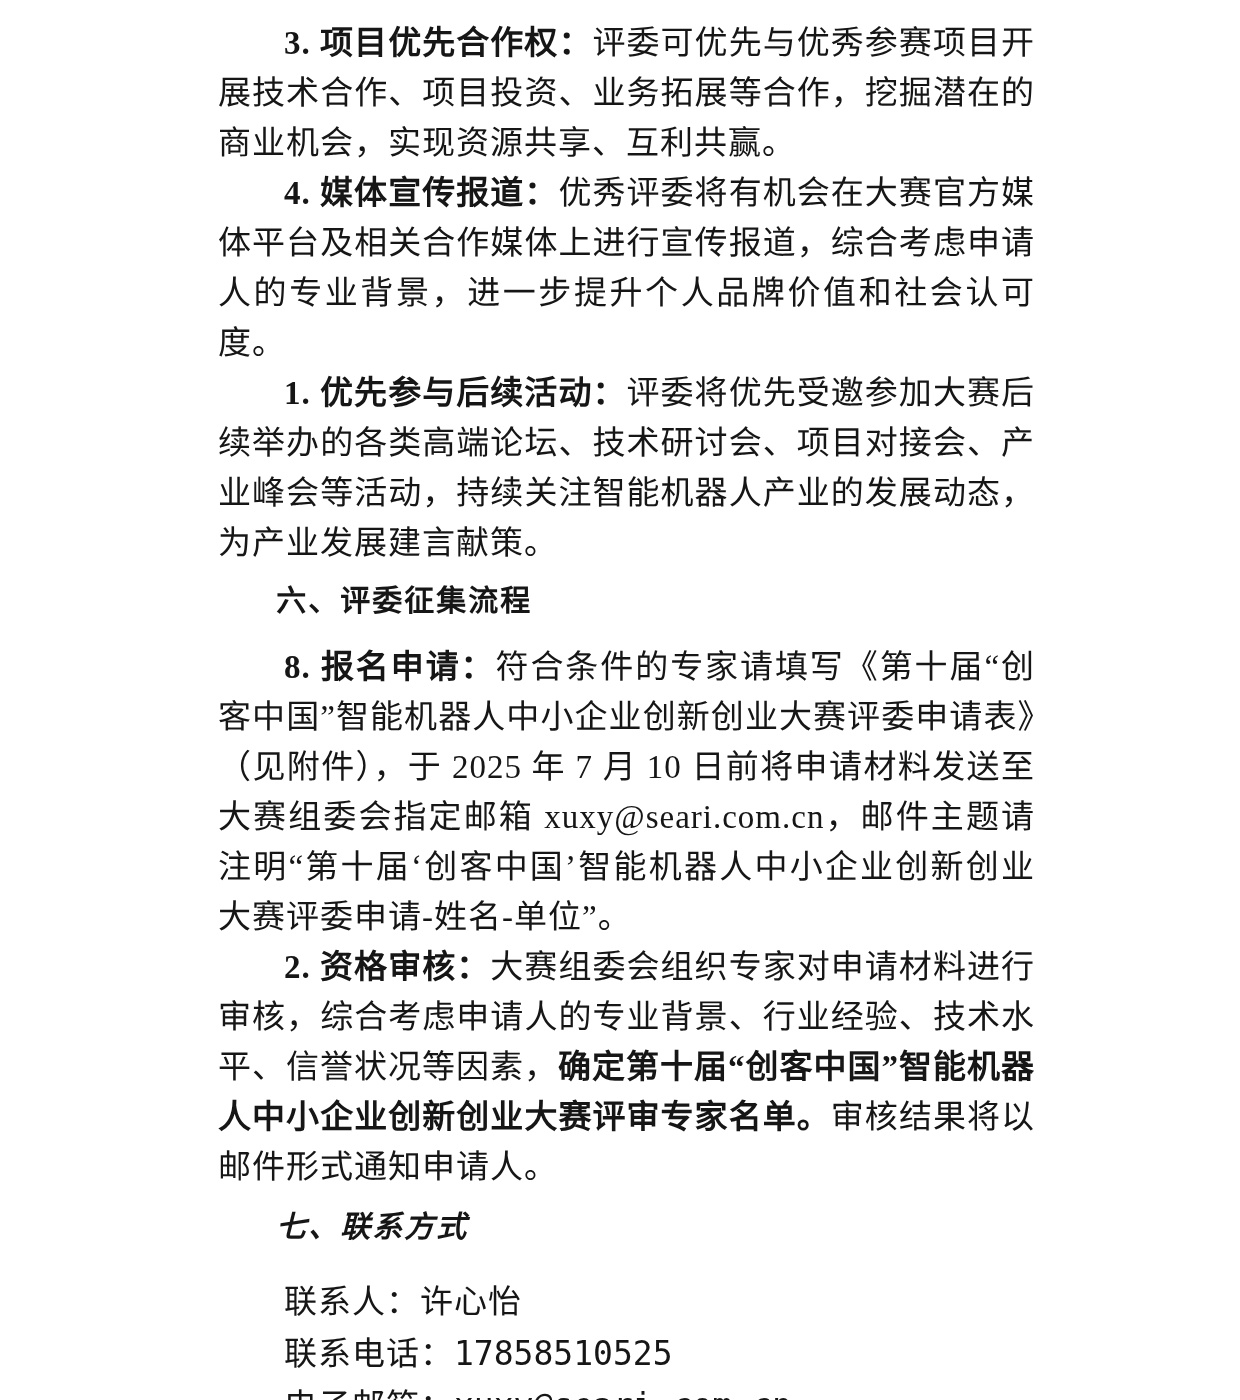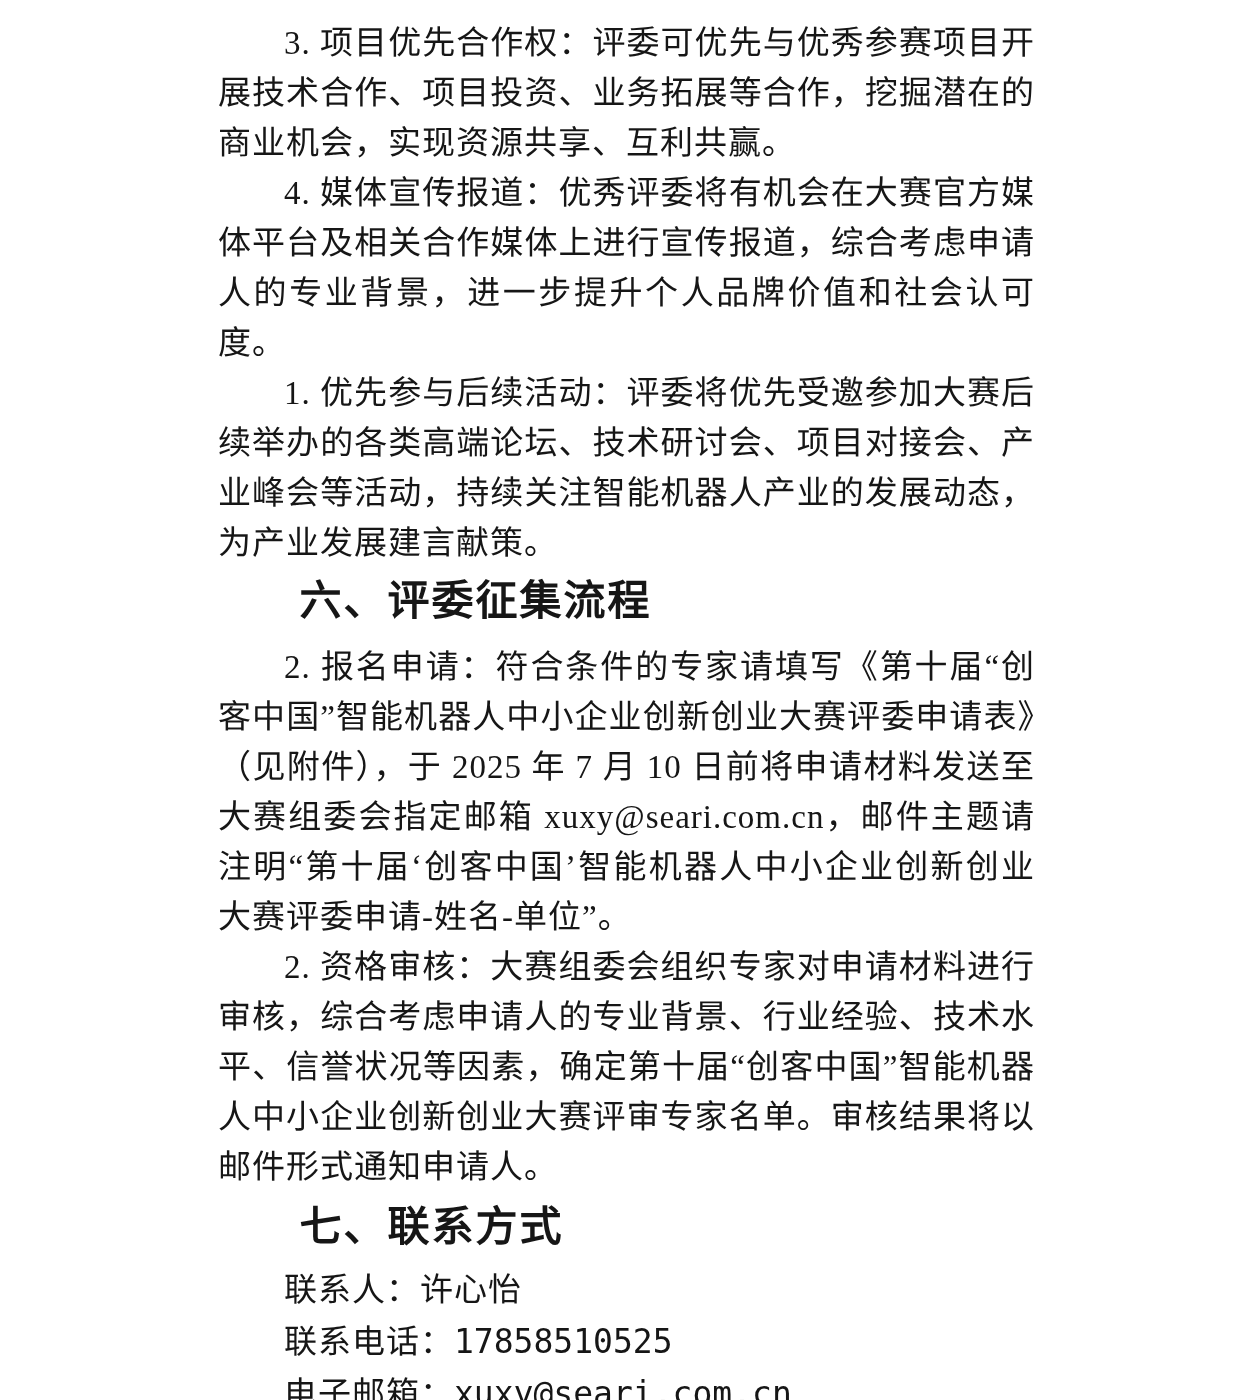--- a/index.html
+++ b/index.html
@@ -22,34 +22,35 @@
     line-height: 50px;
     text-align: justify;
     text-justify: inter-ideograph;
     letter-spacing: 1px;
   }
   p.para {
     margin: 0;
     text-indent: 2em;
   }
   p.para b, p.para .bold-run {
-    font-weight: 400;
+    font-weight: 700;
   }
   h2.sec-heading {
     font-family: "DejaVu Sans", "Liberation Sans", sans-serif;
     font-weight: 700;
-    font-size: 42px;
+    font-size: 30px;
     line-height: 50px;
     margin: 8px 0 16px 0;
     text-indent: 1.94em;
     letter-spacing: 2px;
     text-align: left;
   }
   h2.sec-heading.second {
-    margin: 10px 0 12px 0;
+    margin: 10px 0 24px 0;
+    font-style: italic;
   }
   .contact-block {
     margin: 0 0 0 66px;
     line-height: 52px;
     text-align: left;
   }
   .contact-line {
     margin: 0;
   }
   .contact-line .value-latin {
@@ -65,21 +66,21 @@
   <div class="content">
 
     <p class="para"><b>3. 项目优先合作权：</b><span>评委可优先与优秀参赛项目开展技术合作、项目投资、业务拓展等合作，挖掘潜在的商业机会，实现资源共享、互利共赢。</span></p>
 
     <p class="para"><b>4. 媒体宣传报道：</b><span>优秀评委将有机会在大赛官方媒体平台及相关合作媒体上进行宣传报道，综合考虑申请人的专业背景，进一步提升个人品牌价值和社会认可度。</span></p>
 
     <p class="para"><b>1. 优先参与后续活动：</b><span>评委将优先受邀参加大赛后续举办的各类高端论坛、技术研讨会、项目对接会、产业峰会等活动，持续关注智能机器人产业的发展动态，为产业发展建言献策。</span></p>
 
     <h2 class="sec-heading">六、评委征集流程</h2>
 
-    <p class="para"><b>2. 报名申请：</b><span>符合条件的专家请填写《第十届“创客中国”智能机器人中小企业创新创业大赛评委申请表》（见附件），于 2025 年 7 月 10 日前将申请材料发送至大赛组委会指定邮箱 xuxy@seari.com.cn，邮件主题请注明“第十届‘创客中国’智能机器人中小企业创新创业大赛评委申请-姓名-单位”。</span></p>
+    <p class="para"><b>8. 报名申请：</b><span>符合条件的专家请填写《第十届“创客中国”智能机器人中小企业创新创业大赛评委申请表》（见附件），于 2025 年 7 月 10 日前将申请材料发送至大赛组委会指定邮箱 xuxy@seari.com.cn，邮件主题请注明“第十届‘创客中国’智能机器人中小企业创新创业大赛评委申请-姓名-单位”。</span></p>
 
     <p class="para"><b>2. 资格审核：</b><span>大赛组委会组织专家对申请材料进行审核，综合考虑申请人的专业背景、行业经验、技术水平、信誉状况等因素，</span><b>确定第十届“创客中国”智能机器人中小企业创新创业大赛评审专家名单。</b><span>审核结果将以邮件形式通知申请人。</span></p>
 
     <h2 class="sec-heading second">七、联系方式</h2>
 
     <div class="contact-block">
       <p class="contact-line"><span>联系人：</span><span>许心怡</span></p>
       <p class="contact-line"><span>联系电话：</span><span class="value-latin">17858510525</span></p>
       <p class="contact-line"><span>电子邮箱：</span><span class="value-latin">xuxy@seari.com.cn</span></p>
     </div>

